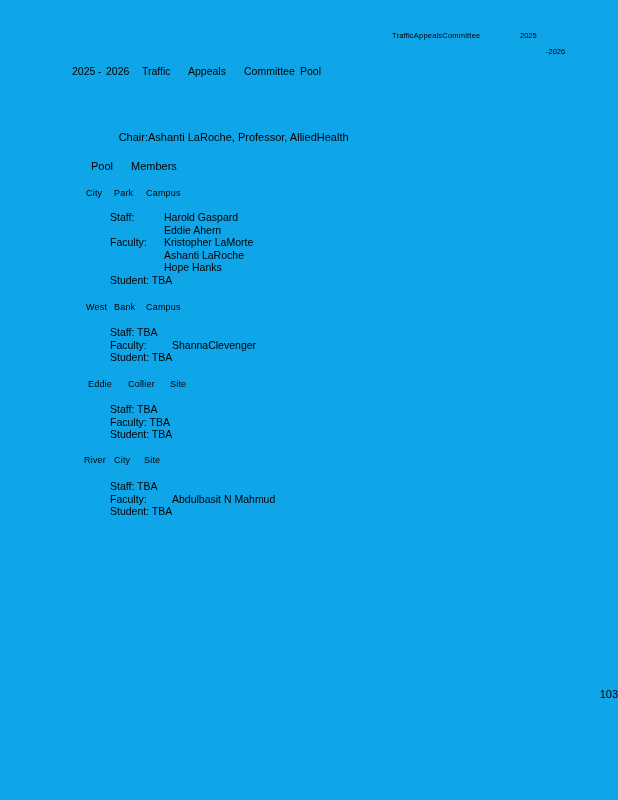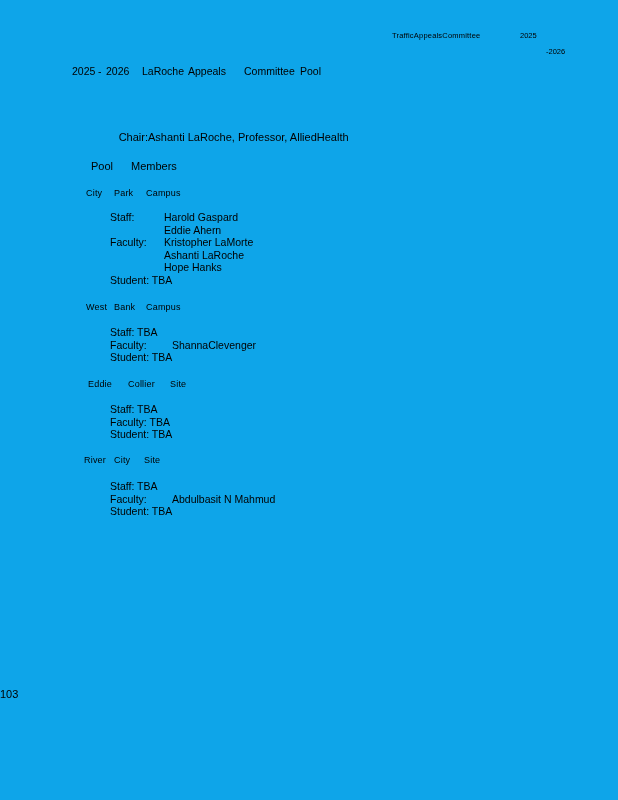--- a/index.html
+++ b/index.html
@@ -129,38 +129,38 @@
   .mlabel { display: inline-block; }
   .w-staff { width: 54px; }
   .w-faculty { width: 54px; }
   .mname { display: inline-block; }
 
   
   .page-number {
     position: absolute;
     top: 688px;
     left: 0;
-    width: 498px;
-    text-align: left;
+    width: 618px;
+    text-align: right;
     font-size: 11px;
   }
 </style>
 </head>
 <body>
 
 <div class="page">
 
   <div class="running-header">
     <span class="rh-title">TrafficAppealsCommittee</span>
     <span class="rh-year1">2025</span>
     <span class="rh-year2">-2026</span>
   </div>
 
   <div class="doc-title">
-    <span class="t-y1">2025</span><span class="t-dash">-</span><span class="t-y2">2026</span><span class="t-w1">LaRoche</span><span class="t-w2">Appeals</span><span class="t-w3">Committee</span><span>Pool</span>
+    <span class="t-y1">2025</span><span class="t-dash">-</span><span class="t-y2">2026</span><span class="t-w1">Traffic</span><span class="t-w2">Appeals</span><span class="t-w3">Committee</span><span>Pool</span>
   </div>
 
 
   <div class="chair-row">
     <span class="chair-label">Chair:</span><span class="chair-name">Ashanti LaRoche, Professor, AlliedHealth</span>
   </div>
 
   <div class="pool-heading">
     <span class="pm-1">Pool</span><span>Members</span>
   </div>

